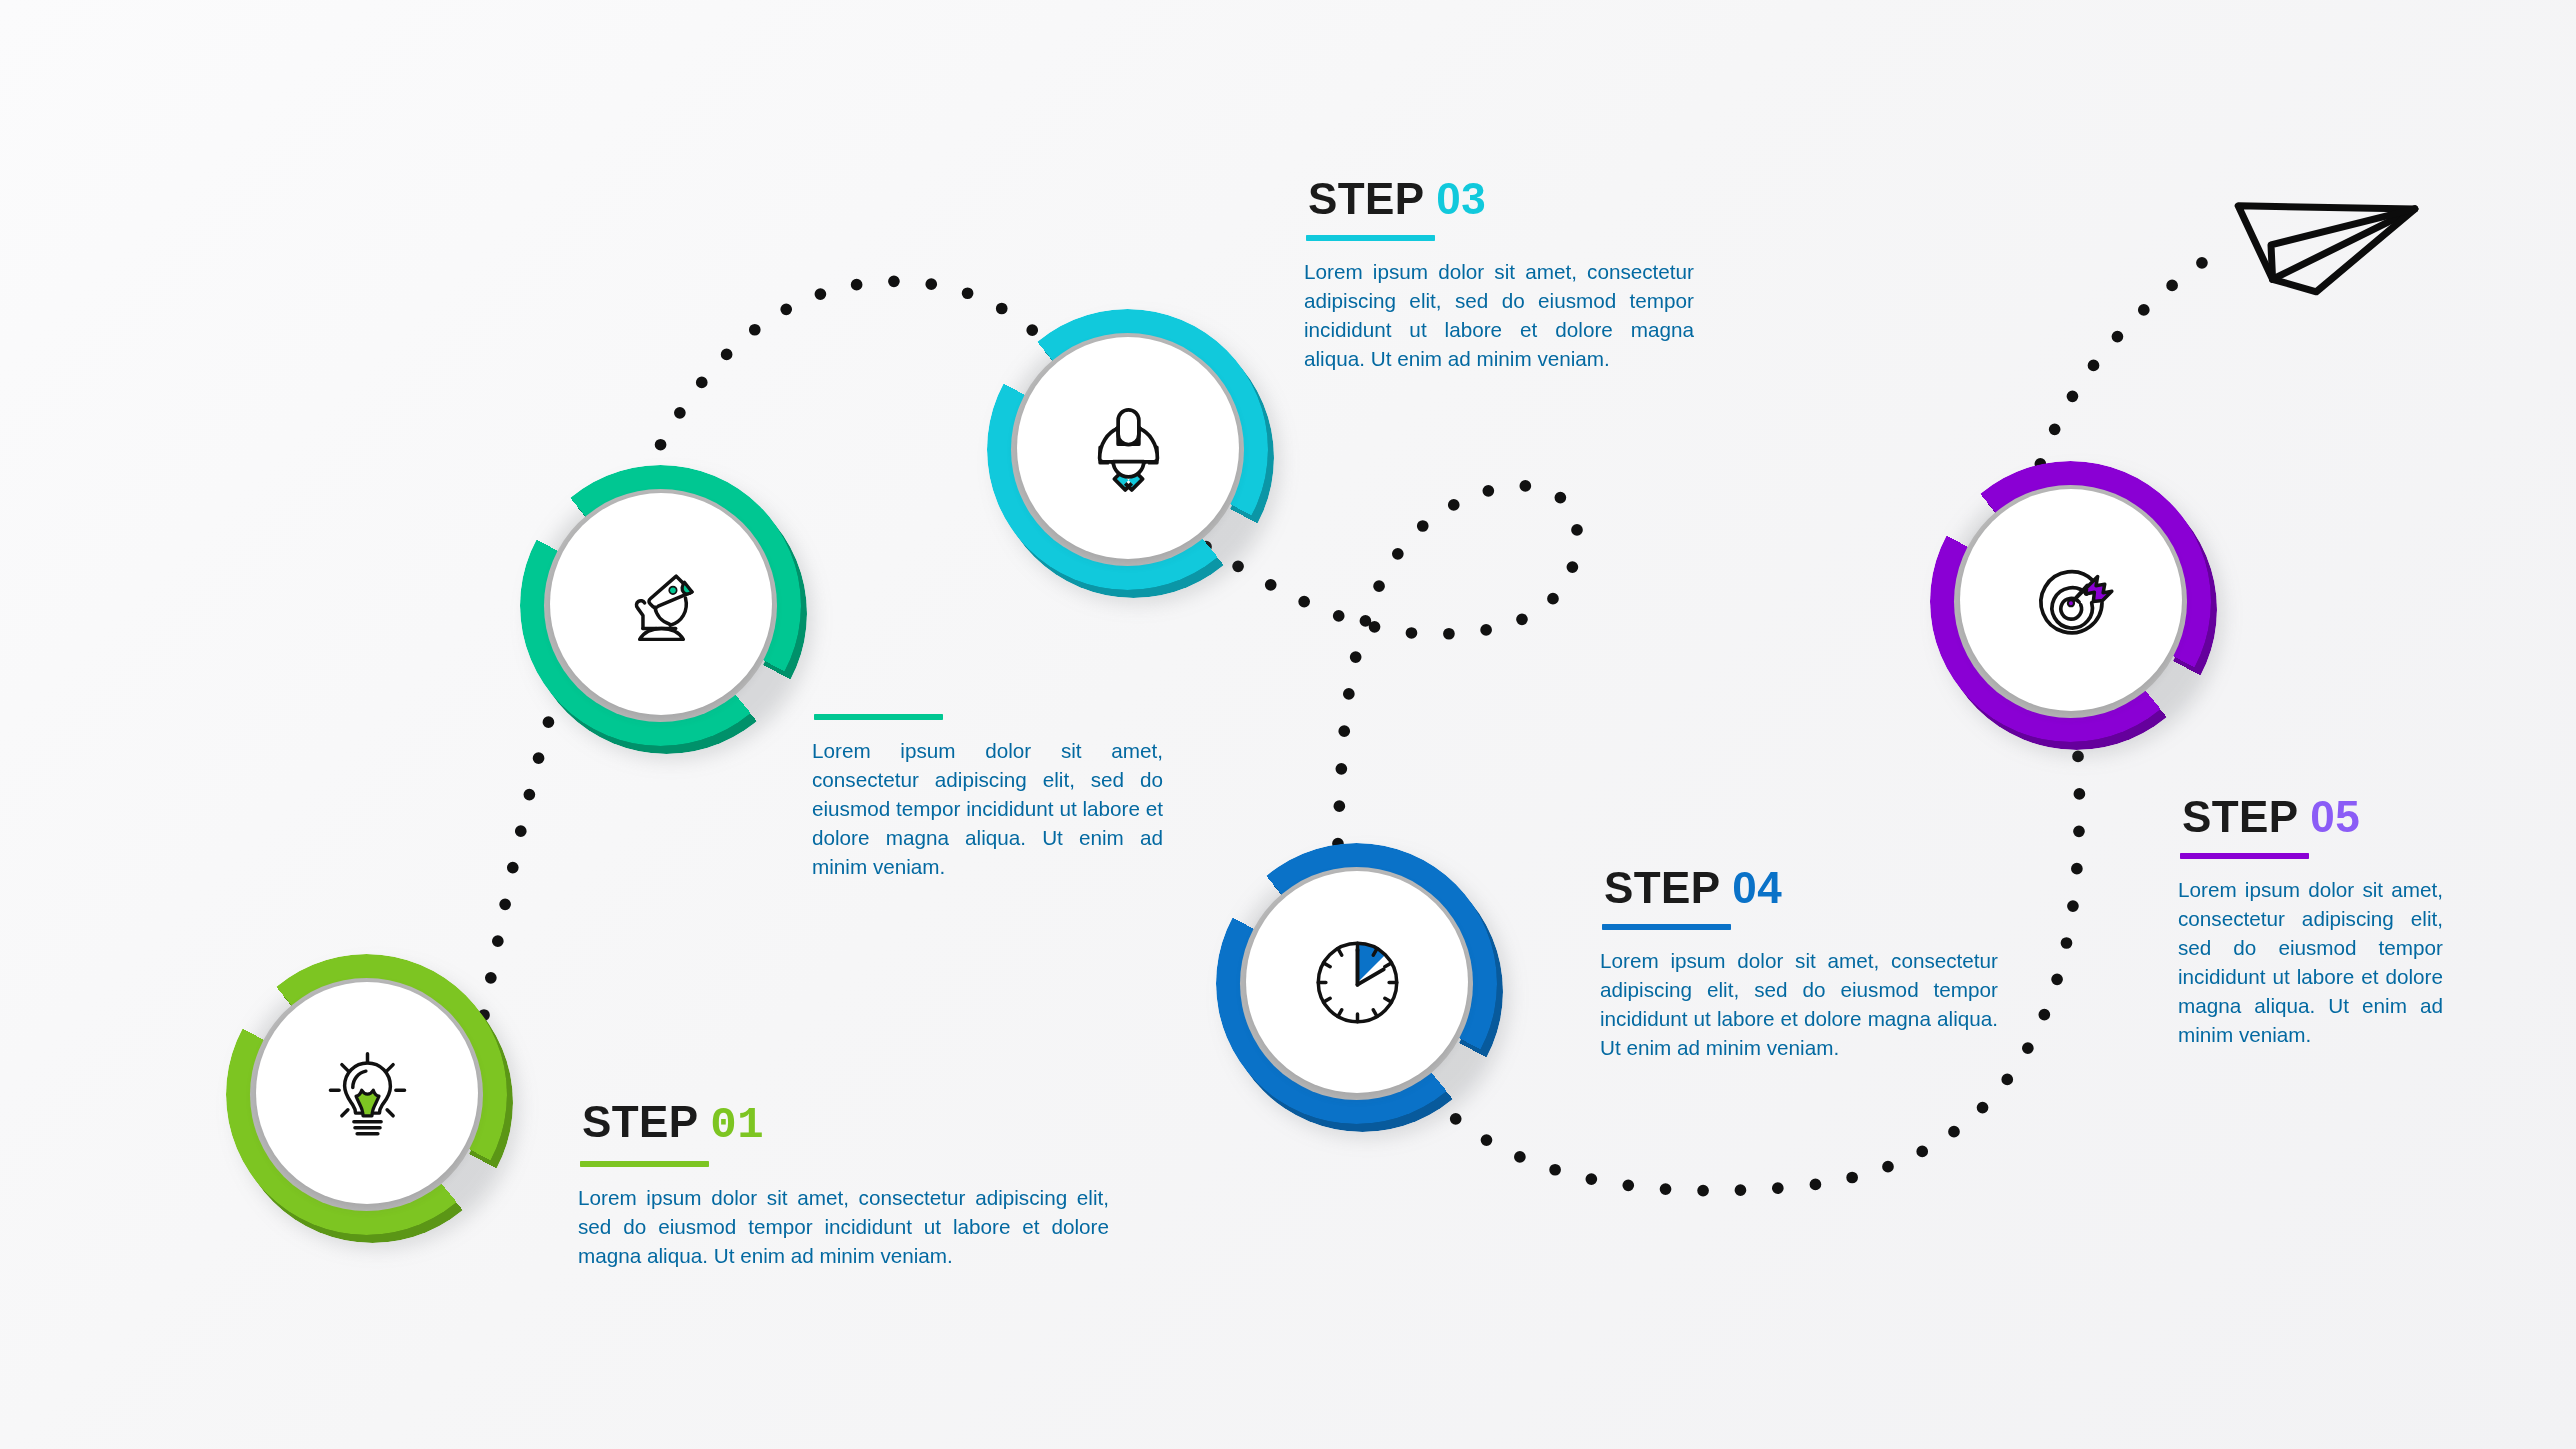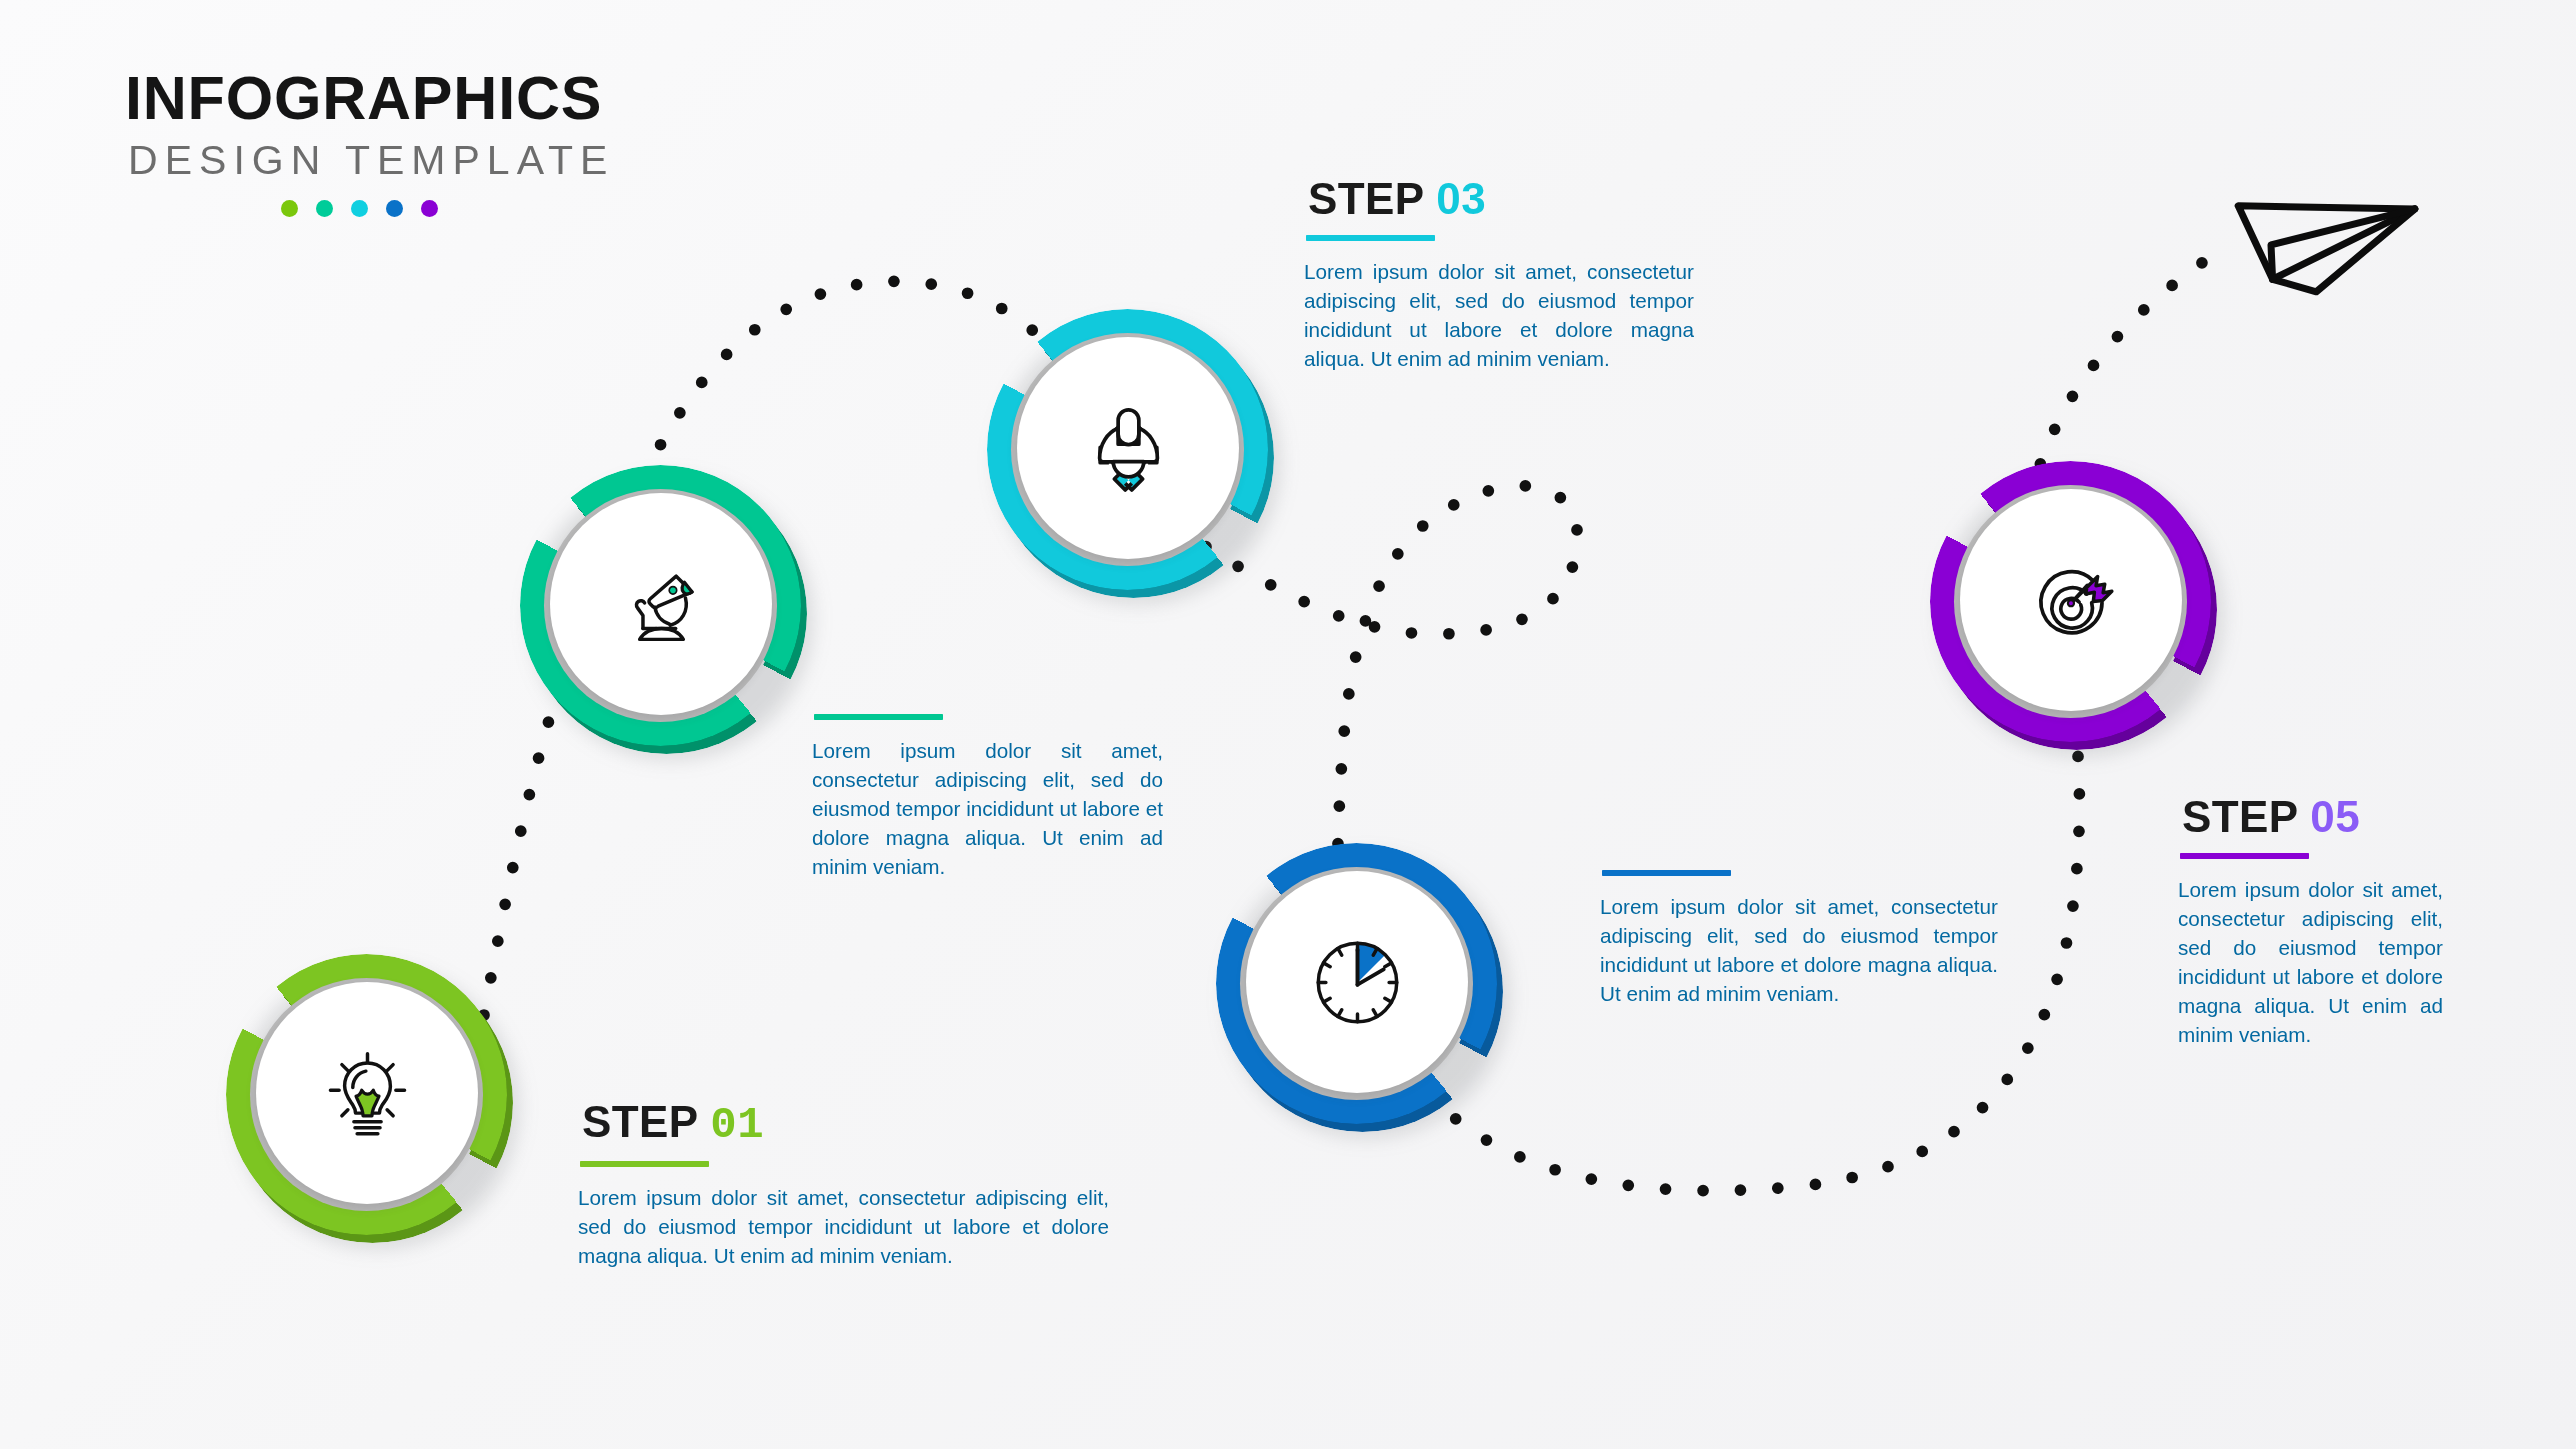--- a/index.html
+++ b/index.html
@@ -83,31 +83,20 @@
 
     <path class="dpath" d="M 620 1300 C 660 1080 700 900 760 760 C 820 610 880 470 1000 400 C 1120 330 1260 360 1330 430"></path>
 
     <path class="dpath" d="M 1545 700 C 1640 760 1720 800 1800 810 C 1920 820 2010 790 2020 700 C 2030 610 1930 600 1840 660 C 1760 715 1730 830 1720 960 C 1712 1070 1712 1180 1712 1255"></path>
 
     <path class="dpath" d="M 1830 1400 C 1920 1500 2080 1540 2300 1520 C 2520 1500 2640 1360 2660 1120 C 2676 930 2640 790 2600 690"></path>
 
     <path class="dpath" d="M 2600 640 C 2630 520 2700 420 2830 330"></path>
   </svg>
 
-  <div class="header">
-    <h1 class="title-main">INFOGRAPHICS</h1>
-    <div class="title-sub">DESIGN TEMPLATE</div>
-    <div class="dots-row">
-      <i style="background:#7ac70c"></i>
-      <i style="background:#00cc99"></i>
-      <i style="background:#10cfe0"></i>
-      <i style="background:#0a72c8"></i>
-      <i style="background:#8a00d4"></i>
-    </div>
-  </div>
 
   <div class="node" style="left:226px;top:954px;">
     <div class="shadow"></div>
     <div class="ringdark" style="background:conic-gradient(from 0deg,
         #5b9616 0deg 118deg, transparent 118deg 140deg,
         #5b9616 140deg 298deg, transparent 298deg 320deg,
         #5b9616 320deg 360deg);
         -webkit-mask:radial-gradient(circle, transparent 0 109px, #000 110px);
         mask:radial-gradient(circle, transparent 0 109px, #000 110px);"></div>
     <div class="ring" style="background:conic-gradient(from 0deg,
@@ -283,20 +272,24 @@
   <div class="step" style="left:1304px;top:170px;width:390px;">
     <h2>
       <span>STEP</span>
       <em style="color:#11c9dc;">03</em>
     </h2>
     <div class="rule" style="background:#11c9dc;"></div>
     <p>Lorem ipsum dolor sit amet, consectetur adipiscing elit, sed do eiusmod tempor incididunt ut labore et dolore magna aliqua. Ut enim ad minim veniam.</p>
   </div>
 
   <div class="step" style="left:1600px;top:859px;width:398px;">
+    <h2>
+      <span>STEP</span>
+      <em style="color:#0a72c8;">04</em>
+    </h2>
     <div class="rule" style="background:#0a72c8;"></div>
     <p>Lorem ipsum dolor sit amet, consectetur adipiscing elit, sed do eiusmod tempor incididunt ut labore et dolore magna aliqua. Ut enim ad minim veniam.</p>
   </div>
 
   <div class="step" style="left:2178px;top:788px;width:265px;">
     <h2>
       <span>STEP</span>
       <em style="color:#8b5cf6;">05</em>
     </h2>
     <div class="rule" style="background:#8a00d4;"></div>

